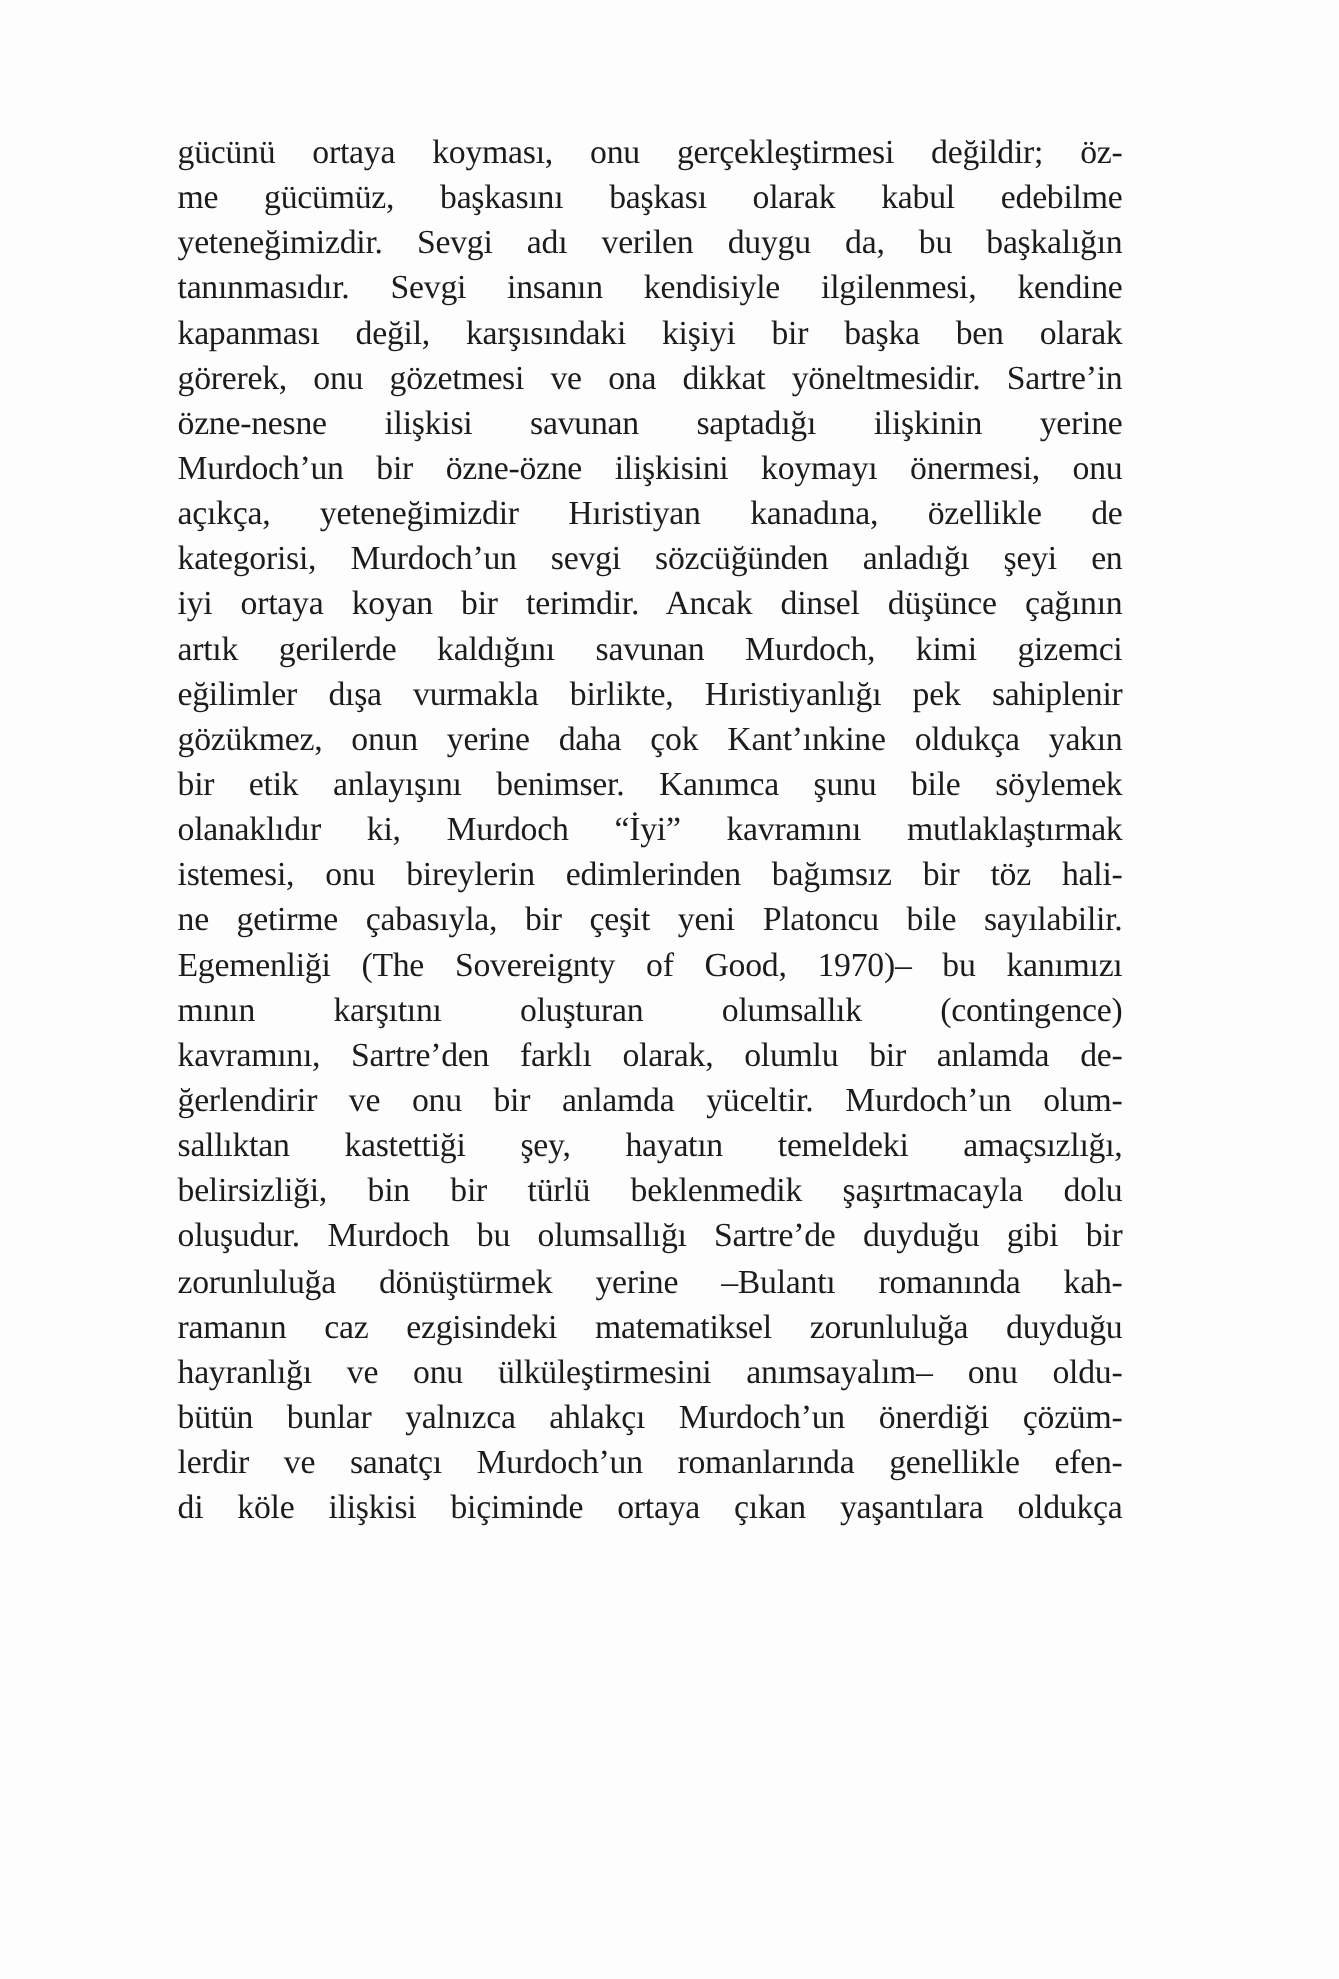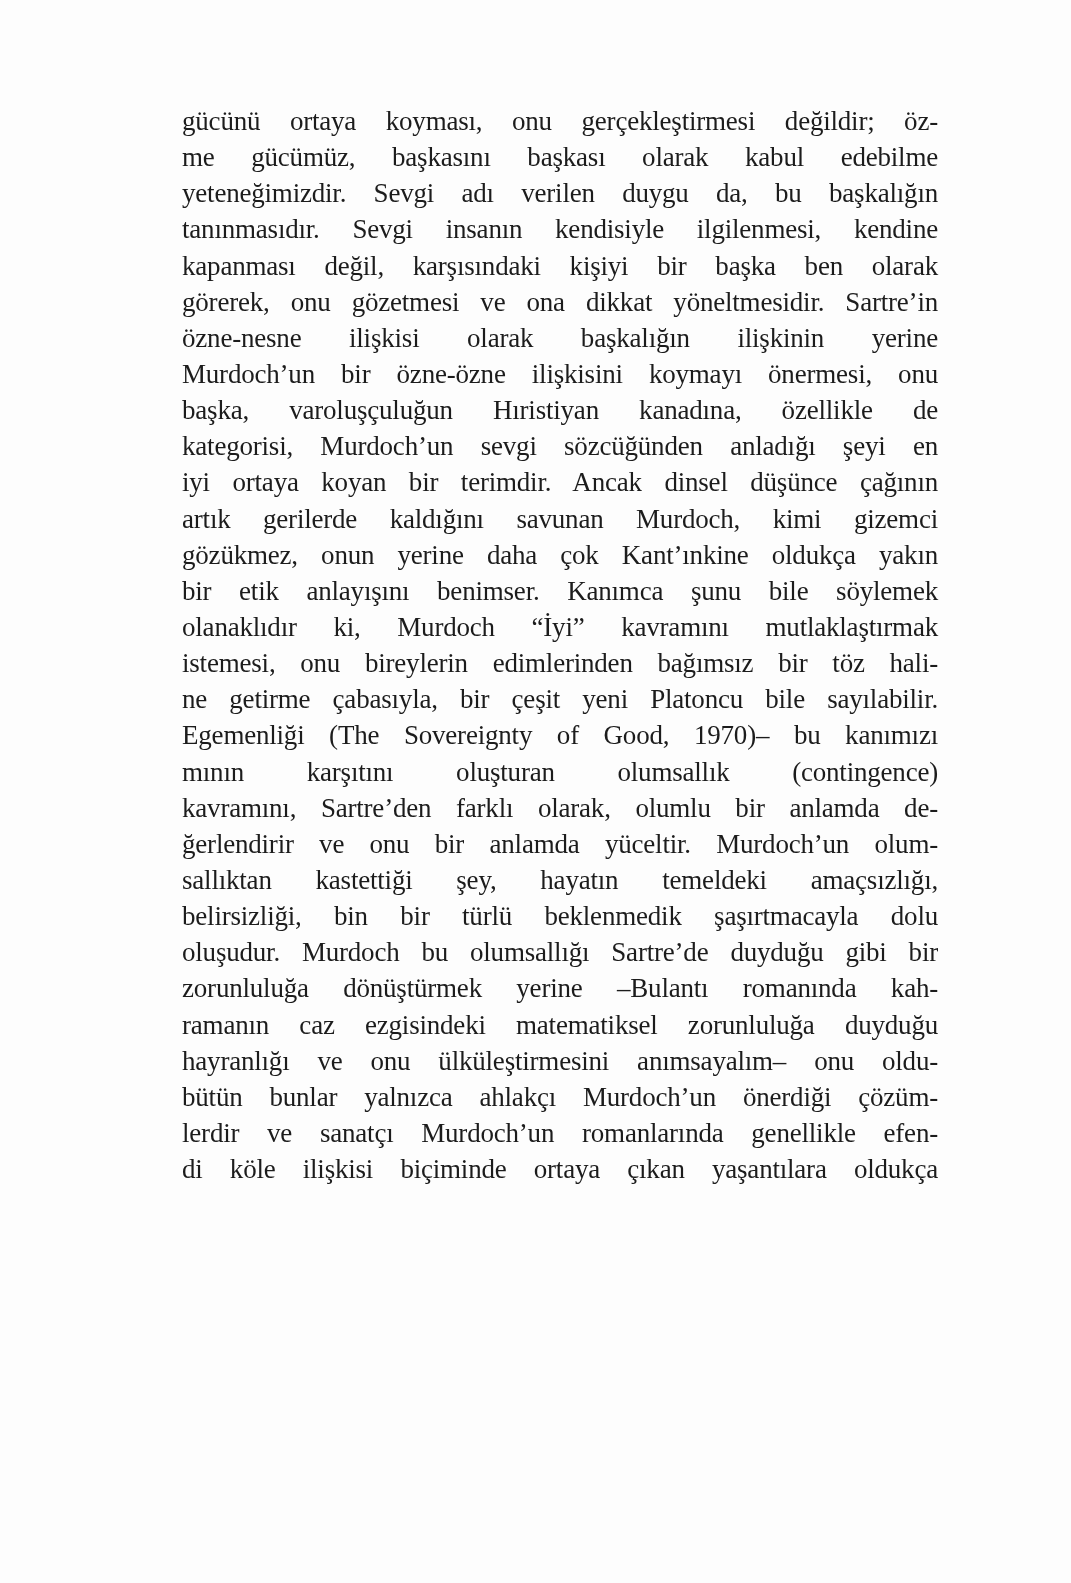--- a/index.html
+++ b/index.html
@@ -36,33 +36,34 @@
     overflow: visible;
     white-space: normal;
   }
   .line .seg { display: inline; }
   .line .italic { }
 </style>
 </head>
 <body style="background: rgb(253, 253, 253);">
 
 <div class="page">
-  <div class="textblock" style="color: rgb(28, 28, 28); margin-left: 40px;">
+  <div class="textblock" style="color: rgb(28, 28, 28);">
       <div class="line"><span class="seg">gücünü ortaya koyması, onu gerçekleştirmesi değildir; öz-</span></div>
       <div class="line"><span class="seg">me gücümüz, başkasını başkası olarak kabul edebilme</span></div>
       <div class="line"><span class="seg">yeteneğimizdir. Sevgi adı verilen duygu da, bu başkalığın</span></div>
       <div class="line"><span class="seg">tanınmasıdır. Sevgi insanın kendisiyle ilgilenmesi, kendine</span></div>
       <div class="line"><span class="seg">kapanması değil, karşısındaki kişiyi bir başka ben olarak</span></div>
       <div class="line"><span class="seg">görerek, onu gözetmesi ve ona dikkat yöneltmesidir. Sartre’in</span></div>
-      <div class="line"><span class="seg">özne-nesne ilişkisi olarak başkalığın ilişkinin yerine</span></div>
+      <div class="line"><span class="seg">özne-nesne ilişkisi savunan saptadığı ilişkinin yerine</span></div>
       <div class="line"><span class="seg">Murdoch’un bir özne-özne ilişkisini koymayı önermesi, onu</span></div>
-      <div class="line"><span class="seg">başka, varoluşçuluğun Hıristiyan kanadına, özellikle de</span></div>
+      <div class="line"><span class="seg">açıkça, yeteneğimizdir Hıristiyan kanadına, özellikle de</span></div>
       <div class="line"><span class="seg">kategorisi, Murdoch’un sevgi sözcüğünden anladığı şeyi en</span></div>
       <div class="line"><span class="seg">iyi ortaya koyan bir terimdir. Ancak dinsel düşünce çağının</span></div>
       <div class="line"><span class="seg">artık gerilerde kaldığını savunan Murdoch, kimi gizemci</span></div>
+      <div class="line"><span class="seg">eğilimler dışa vurmakla birlikte, Hıristiyanlığı pek sahiplenir</span></div>
       <div class="line"><span class="seg">gözükmez, onun yerine daha çok Kant’ınkine oldukça yakın</span></div>
       <div class="line"><span class="seg">bir etik anlayışını benimser. Kanımca şunu bile söylemek</span></div>
       <div class="line"><span class="seg">olanaklıdır ki, Murdoch “İyi” kavramını mutlaklaştırmak</span></div>
       <div class="line"><span class="seg">istemesi, onu bireylerin edimlerinden bağımsız bir töz hali-</span></div>
       <div class="line"><span class="seg">ne getirme çabasıyla, bir çeşit yeni Platoncu bile sayılabilir.</span></div>
       <div class="line"><span class="seg">Egemenliği (</span><span class="seg italic">The Sovereignty of Good</span><span class="seg">, 1970)– bu kanımızı</span></div>
       <div class="line"><span class="seg">mının karşıtını oluşturan </span><span class="seg italic">olumsallık</span><span class="seg"> (contingence)</span></div>
       <div class="line"><span class="seg">kavramını, Sartre’den farklı olarak, olumlu bir anlamda de-</span></div>
       <div class="line"><span class="seg">ğerlendirir ve onu bir anlamda yüceltir. Murdoch’un olum-</span></div>
       <div class="line"><span class="seg">sallıktan kastettiği şey, hayatın temeldeki amaçsızlığı,</span></div>

